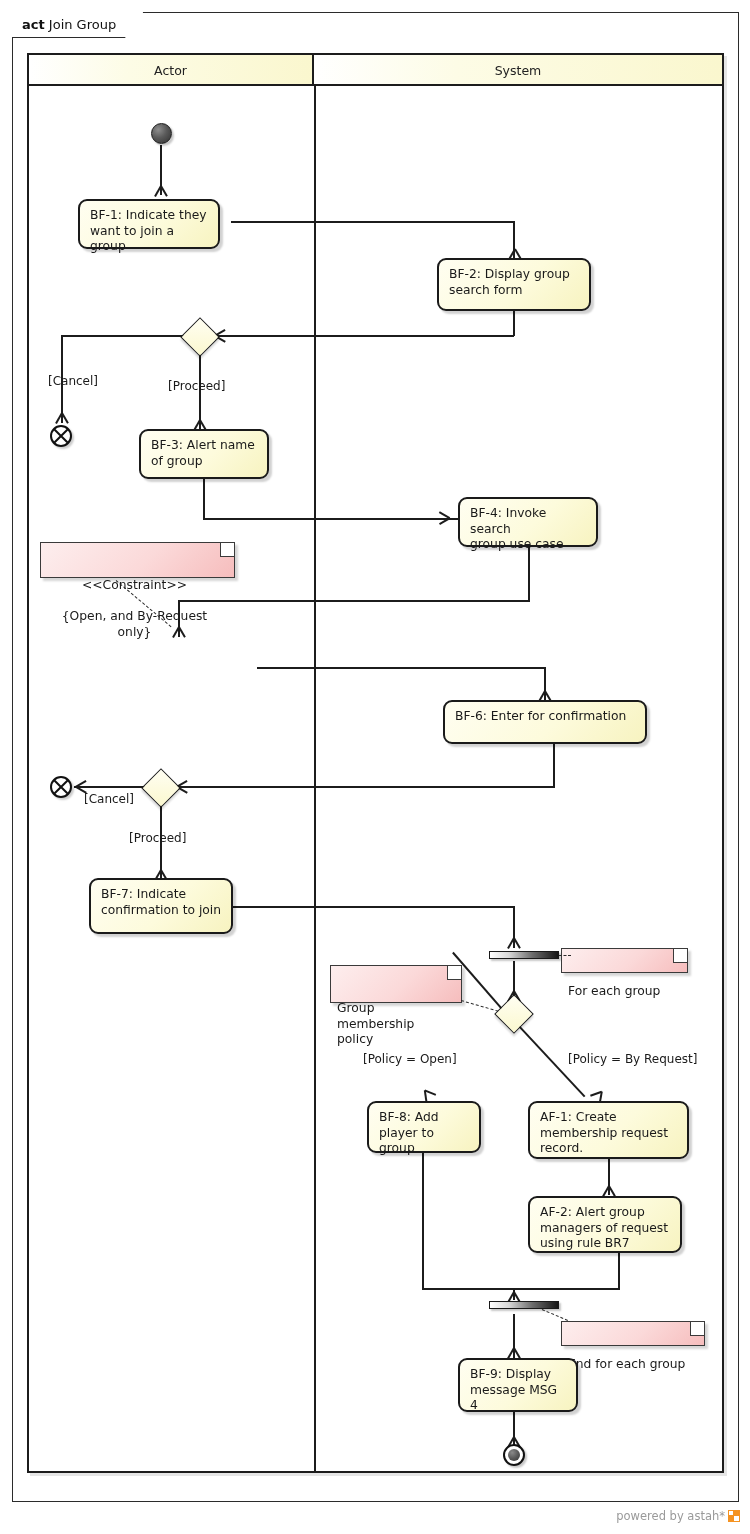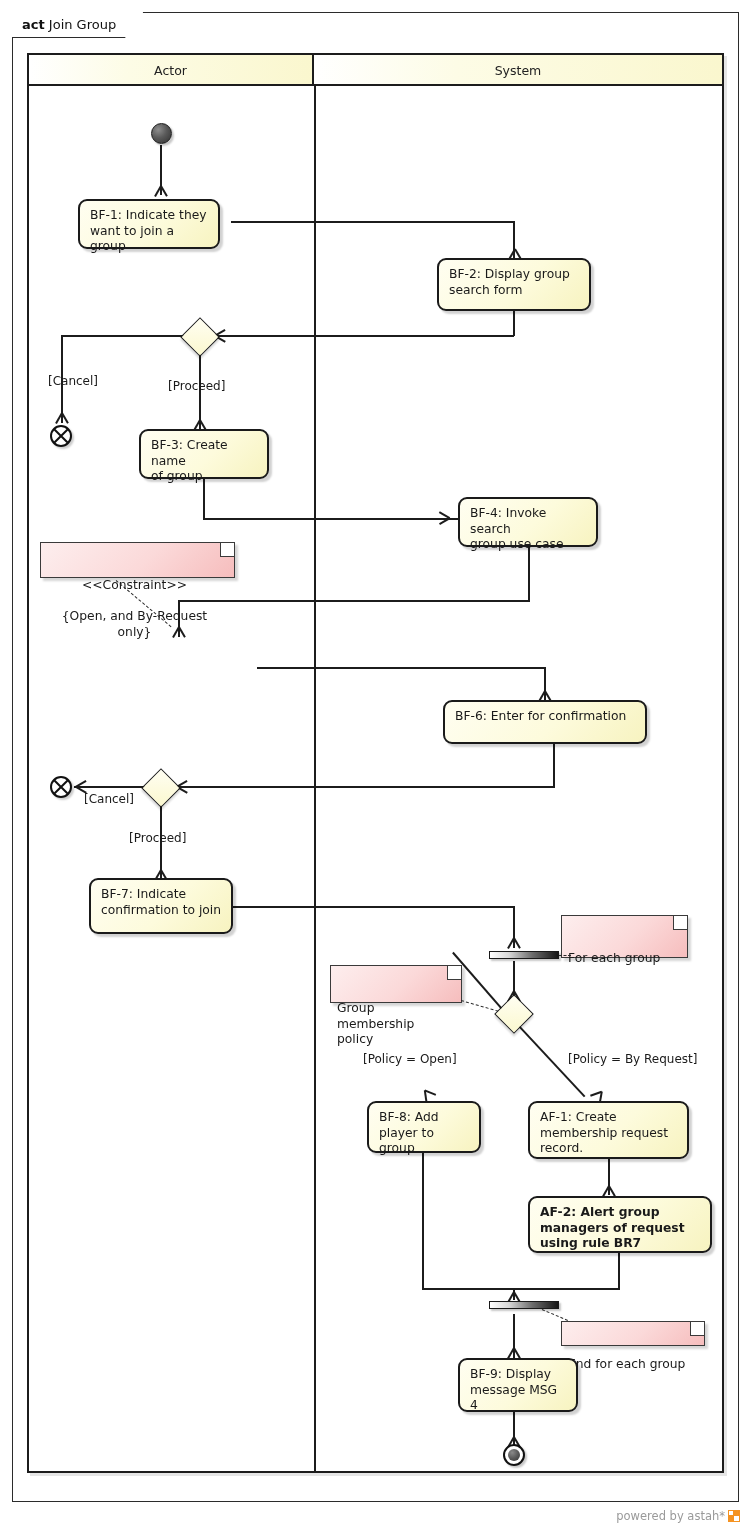--- a/index.html
+++ b/index.html
@@ -260,21 +260,21 @@
 
   <div class="node" style="left:437px;top:258px;width:154px;height:53px;">BF-2: Display group
 search form</div>
 
   <div class="diamond" style="left:186px;top:323px;"></div>
   <div class="lbl" style="left:48px;top:374px;">[Cancel]</div>
   <div class="lbl" style="left:168px;top:379px;">[Proceed]</div>
 
   <div class="flowfinal" style="left:50px;top:425px;"></div>
 
-  <div class="node" style="left:139px;top:429px;width:130px;height:50px;">BF-3: Create name
+  <div class="node" style="left:139px;top:429px;width:130px;height:50px;">BF-3: Alert name
 of group</div>
 
   <div class="node" style="left:458px;top:497px;width:140px;height:50px;">BF-4: Invoke search
 group use case</div>
 
   <div class="note centered" style="left:40px;top:542px;width:195px;height:36px;">
     <div class="fold"></div>
     <div>&lt;&lt;Constraint&gt;&gt;</div>
     <div>{Open, and By-Request only}</div>
   </div>
@@ -286,21 +286,21 @@
   <div class="diamond" style="left:147px;top:774px;"></div>
   <div class="flowfinal" style="left:50px;top:776px;"></div>
   <div class="lbl" style="left:84px;top:792px;">[Cancel]</div>
   <div class="lbl" style="left:129px;top:831px;">[Proceed]</div>
 
   <div class="node" style="left:89px;top:878px;width:144px;height:56px;">BF-7: Indicate
 confirmation to join</div>
 
   <div class="bar" style="left:489px;top:951px;width:70px;"></div>
 
-  <div class="note" style="left:561px;top:915px;width:127px;height:43px;">
+  <div class="note" style="left:561px;top:948px;width:127px;height:25px;">
     <div class="fold"></div>
     <span>For each group</span>
   </div>
   <div class="dashln" style="left:559px;top:955px;width:12px;"></div>
 
   <div class="note" style="left:330px;top:965px;width:132px;height:38px;">
     <div class="fold"></div>
     <span>Group membership
 policy</span>
   </div>
@@ -310,21 +310,21 @@
   <div class="lbl" style="left:363px;top:1052px;">[Policy = Open]</div>
   <div class="lbl" style="left:568px;top:1052px;">[Policy = By Request]</div>
 
   <div class="node" style="left:367px;top:1101px;width:114px;height:52px;">BF-8: Add
 player to group</div>
 
   <div class="node" style="left:528px;top:1101px;width:161px;height:58px;">AF-1: Create
 membership request
 record.</div>
 
-  <div class="node" style="left:528px;top:1196px;width:184px;height:57px;font-weight:bold;">AF-2: Alert group
+  <div class="node" style="left:528px;top:1196px;width:154px;height:57px;">AF-2: Alert group
 managers of request
 using rule BR7</div>
 
   <div class="bar" style="left:489px;top:1301px;width:70px;"></div>
 
   <div class="note" style="left:561px;top:1321px;width:144px;height:25px;">
     <div class="fold"></div>
     <span>End for each group</span>
   </div>
   <div class="dashln" style="left:542px;top:1309px;width:28px;transform:rotate(23deg);"></div>

